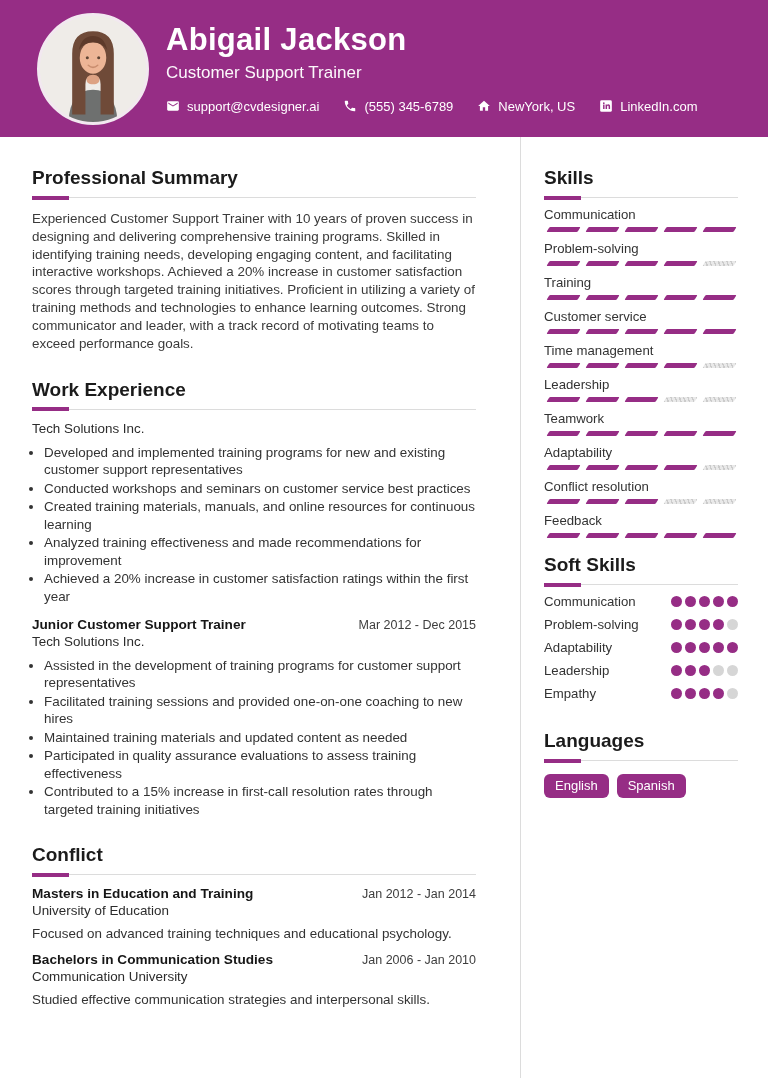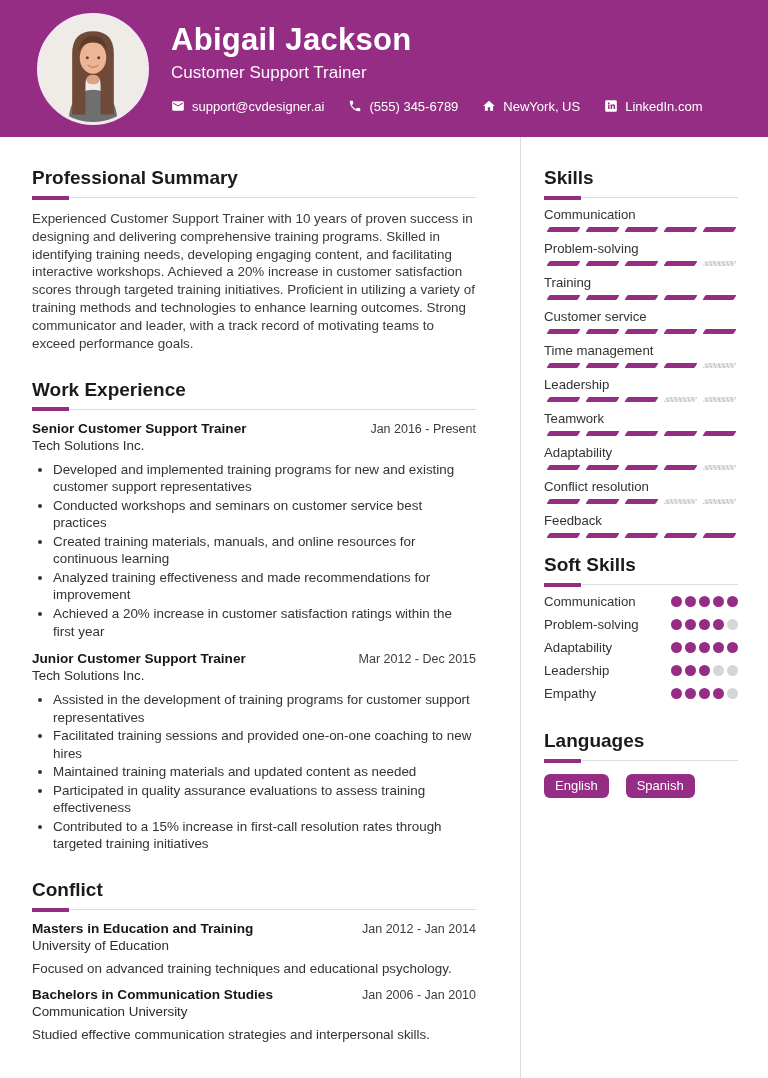--- a/index.html
+++ b/index.html
@@ -5,21 +5,21 @@
   * { margin:0; padding:0; box-sizing:border-box; }
   :root { --accent:#962D85; --bar-empty:#d6d6d6; --rule:#dcdcdc; }
   html,body { background:#fff; }
   body { font-family:"Liberation Sans", sans-serif; }
   .page { width:768px; height:1078px; background:#fff; overflow:hidden; position:relative; }
 
   
   .hdr { height:137px; background:var(--accent); display:flex; align-items:center; padding-left:37px; }
   .avatar { width:112px; height:112px; border-radius:50%; overflow:hidden; border:3px solid #f2e8f0; flex:none; background:#efece8; }
   .avatar svg { display:block; width:100%; height:100%; }
-  .hdr-text { margin-left:22px; color:#fff; }
+  .hdr-text { margin-left:17px; color:#fff; }
   .hdr-text h1 { font-size:31px; line-height:1.1; letter-spacing:.3px; }
   .hdr-job { font-size:17px; margin-top:5px; color:rgba(255,255,255,.97); }
   .contacts { display:flex; gap:24px; margin-top:16px; font-size:13px; align-items:center; flex-wrap:nowrap; }
   .contact { display:inline-flex; gap:7px; align-items:center; white-space:nowrap; }
   .cicon { display:inline-flex; }
   .cicon svg { display:block; }
 
   
   main { display:flex; min-height:941px; }
   .col-left  { width:521px; border-right:1px solid var(--rule); padding:30px 44px 0 32px; }
@@ -31,42 +31,42 @@
   .sec { margin-top:26px; }
   .sec.first { margin-top:0; }
 
   
   .para { margin-top:12px; font-size:13.4px; line-height:1.33; color:#3a3a3a; }
   .job, .degree { margin-top:11px; }
   .jrow { display:flex; justify-content:space-between; align-items:baseline; }
   .jtitle { font-weight:bold; font-size:13.6px; color:#161616; }
   .jdates { font-size:12.5px; color:#3d3d3d; white-space:nowrap; }
   .jcompany { font-size:13.4px; color:#2c2c2c; margin-top:2px; }
-  .bullets { margin:8px 0 0 21px; font-size:13.4px; line-height:1.31; color:#333; }
+  .bullets { margin:8px 0 0 12px; font-size:13.4px; line-height:1.31; color:#333; }
   .bullets li { margin-bottom:1px; }
   .ddesc { font-size:13.4px; color:#333; margin-top:8px; }
 
   
   .skills-list { margin-top:4px; }
   .skill { margin-top:9px; }
   .skill-label { font-size:13.2px; color:#333; margin-bottom:5px; }
   .bar { display:flex; gap:8px; padding-left:4px; }
   .seg { width:31px; height:5px; transform:skewX(-32deg); border-radius:1px; }
   .seg.fill { background:var(--accent); }
   .seg.empty { background:repeating-linear-gradient(45deg,#cbcbcb 0 1px,#e9e9e9 1px 3px); }
 
   .soft-list { margin-top:9px; }
   .soft { display:flex; justify-content:space-between; align-items:center; margin-top:8px; height:15px; }
   .soft-label { font-size:13.2px; color:#333; }
   .dots { display:flex; gap:3px; }
   .dot { width:11px; height:11px; border-radius:50%; }
   .dot.fill { background:var(--accent); }
   .dot.empty { background:var(--bar-empty); }
 
-  .pills { display:flex; gap:17px; margin-top:13px; }
+  .pills { display:flex; gap:8px; margin-top:13px; }
   .pill { background:var(--accent); color:#fff; font-size:13px; padding:4px 11px 5px; border-radius:6px; }
 </style>
 </head>
 <body>
 
 <div class="page">
 
   <header class="hdr">
     <div class="avatar">
       <svg viewBox="0 0 112 112" aria-hidden="true">
@@ -129,24 +129,20 @@
         <h2>Professional Summary</h2>
         <div class="rule"></div>
         <p class="para">Experienced Customer Support Trainer with 10 years of proven success in designing and delivering comprehensive training programs. Skilled in identifying training needs, developing engaging content, and facilitating interactive workshops. Achieved a 20% increase in customer satisfaction scores through targeted training initiatives. Proficient in utilizing a variety of training methods and technologies to enhance learning outcomes. Strong communicator and leader, with a track record of motivating teams to exceed performance goals.</p>
       </section>
 
       <section class="sec">
         <h2>Work Experience</h2>
         <div class="rule"></div>
         <div id="jobs">
             <div class="job">
-              <div class="jrow">
-                <span class="jtitle">Senior Customer Support Trainer</span>
-                <span class="jdates">Jan 2016 - Present</span>
-              </div>
               <div class="jcompany">Tech Solutions Inc.</div>
               <ul class="bullets">
                 <li>Developed and implemented training programs for new and existing customer support representatives</li>
                 <li>Conducted workshops and seminars on customer service best practices</li>
                 <li>Created training materials, manuals, and online resources for continuous learning</li>
                 <li>Analyzed training effectiveness and made recommendations for improvement</li>
                 <li>Achieved a 20% increase in customer satisfaction ratings within the first year</li>
               </ul>
             </div>
             <div class="job">

